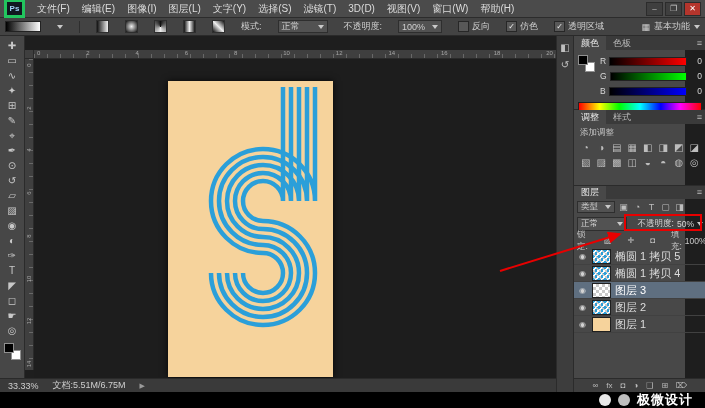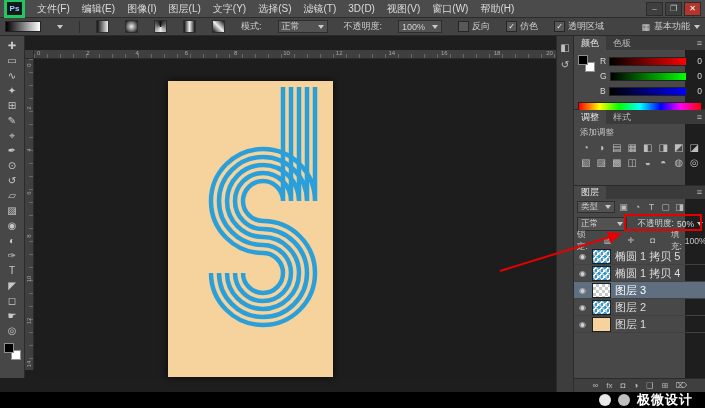--- a/index.html
+++ b/index.html
@@ -399,20 +399,25 @@
         <span>fx</span>
         <span>◘</span>
         <span>◑</span>
         <span>❑</span>
         <span>⊞</span>
         <span>⌦</span>
       </div>
     </div>
   </div>
 
+  <div class="statusbar">
+    <span>33.33%</span>
+    <span>文档:5.51M/6.75M</span>
+    <span style="font-size:7px;color:#9a9a9a">▶</span>
+  </div>
 
   <div class="footer">
     <span class="social s1"></span>
     <span class="social s2"></span>
     <span class="brand">极微设计</span>
   </div>
 
   <svg class="anno-svg" width="705" height="408">
     <defs>
       <marker id="ah" markerWidth="8" markerHeight="8" refX="6" refY="3" orient="auto">

